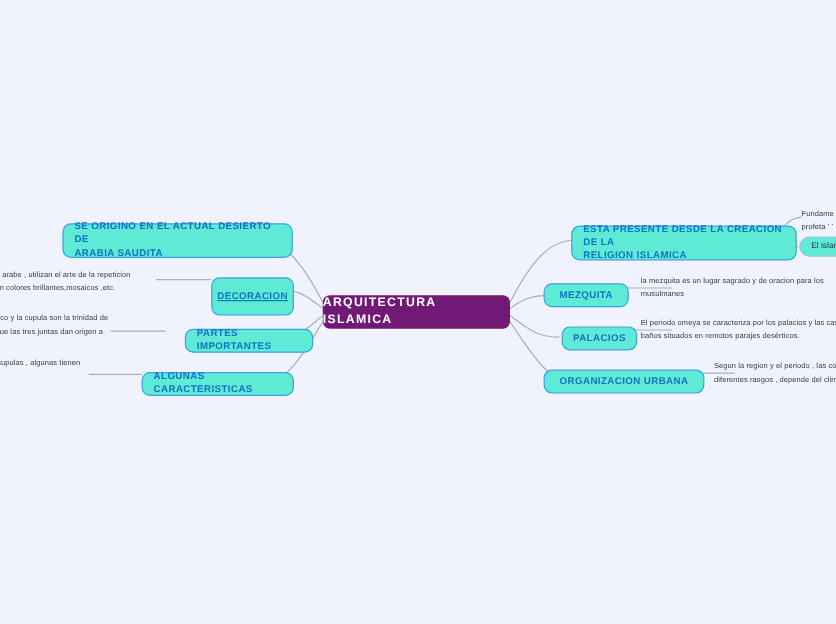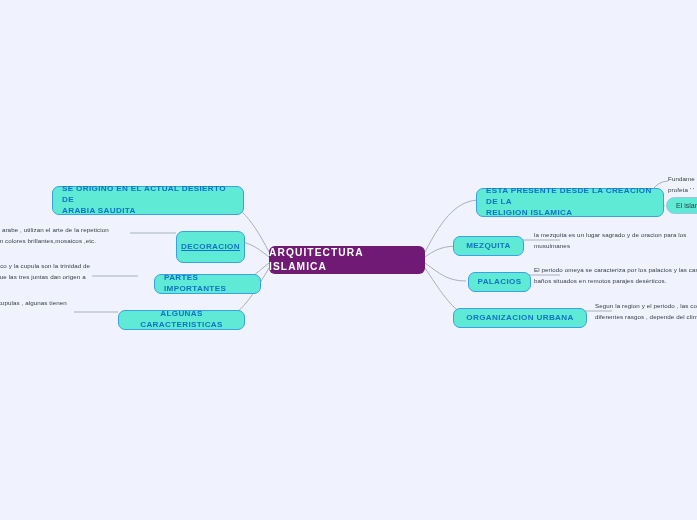--- a/index.html
+++ b/index.html
@@ -110,21 +110,21 @@
     <span>ARQUITECTURA ISLAMICA</span>
   </div>
 
   <div class="node" style="left:52px; top:186px; width:192px; height:29px;">SE ORIGINO EN EL ACTUAL DESIERTO DE
 ARABIA SAUDITA</div>
 
   <div class="node" style="left:176px; top:231px; width:69px; height:32px; justify-content:center;text-decoration:underline;">DECORACION</div>
 
   <div class="node" style="left:154px; top:274px; width:107px; height:20px; justify-content:center;">PARTES IMPORTANTES</div>
 
-  <div class="node" style="left:118px; top:310px; width:127px; height:20px; justify-content:center;text-align:center;">ALGUNAS CARACTERISTICAS</div>
+  <div class="node" style="left:118px; top:310px; width:127px; height:20px; justify-content:center;">ALGUNAS CARACTERISTICAS</div>
 
   <div class="node" style="left:453px; top:188px; width:188px; height:29px;margin-left:23px;">ESTA PRESENTE DESDE LA CREACION DE LA
 RELIGION ISLAMICA</div>
 
   <div class="node" style="left:453px; top:236px; width:71px; height:20px; justify-content:center;">MEZQUITA</div>
 
   <div class="node" style="left:428px; top:272px; width:63px; height:20px; justify-content:center;margin-left:40px;">PALACIOS</div>
 
   <div class="node" style="left:453px; top:308px; width:134px; height:20px; justify-content:center;">ORGANIZACION URBANA</div>
 

